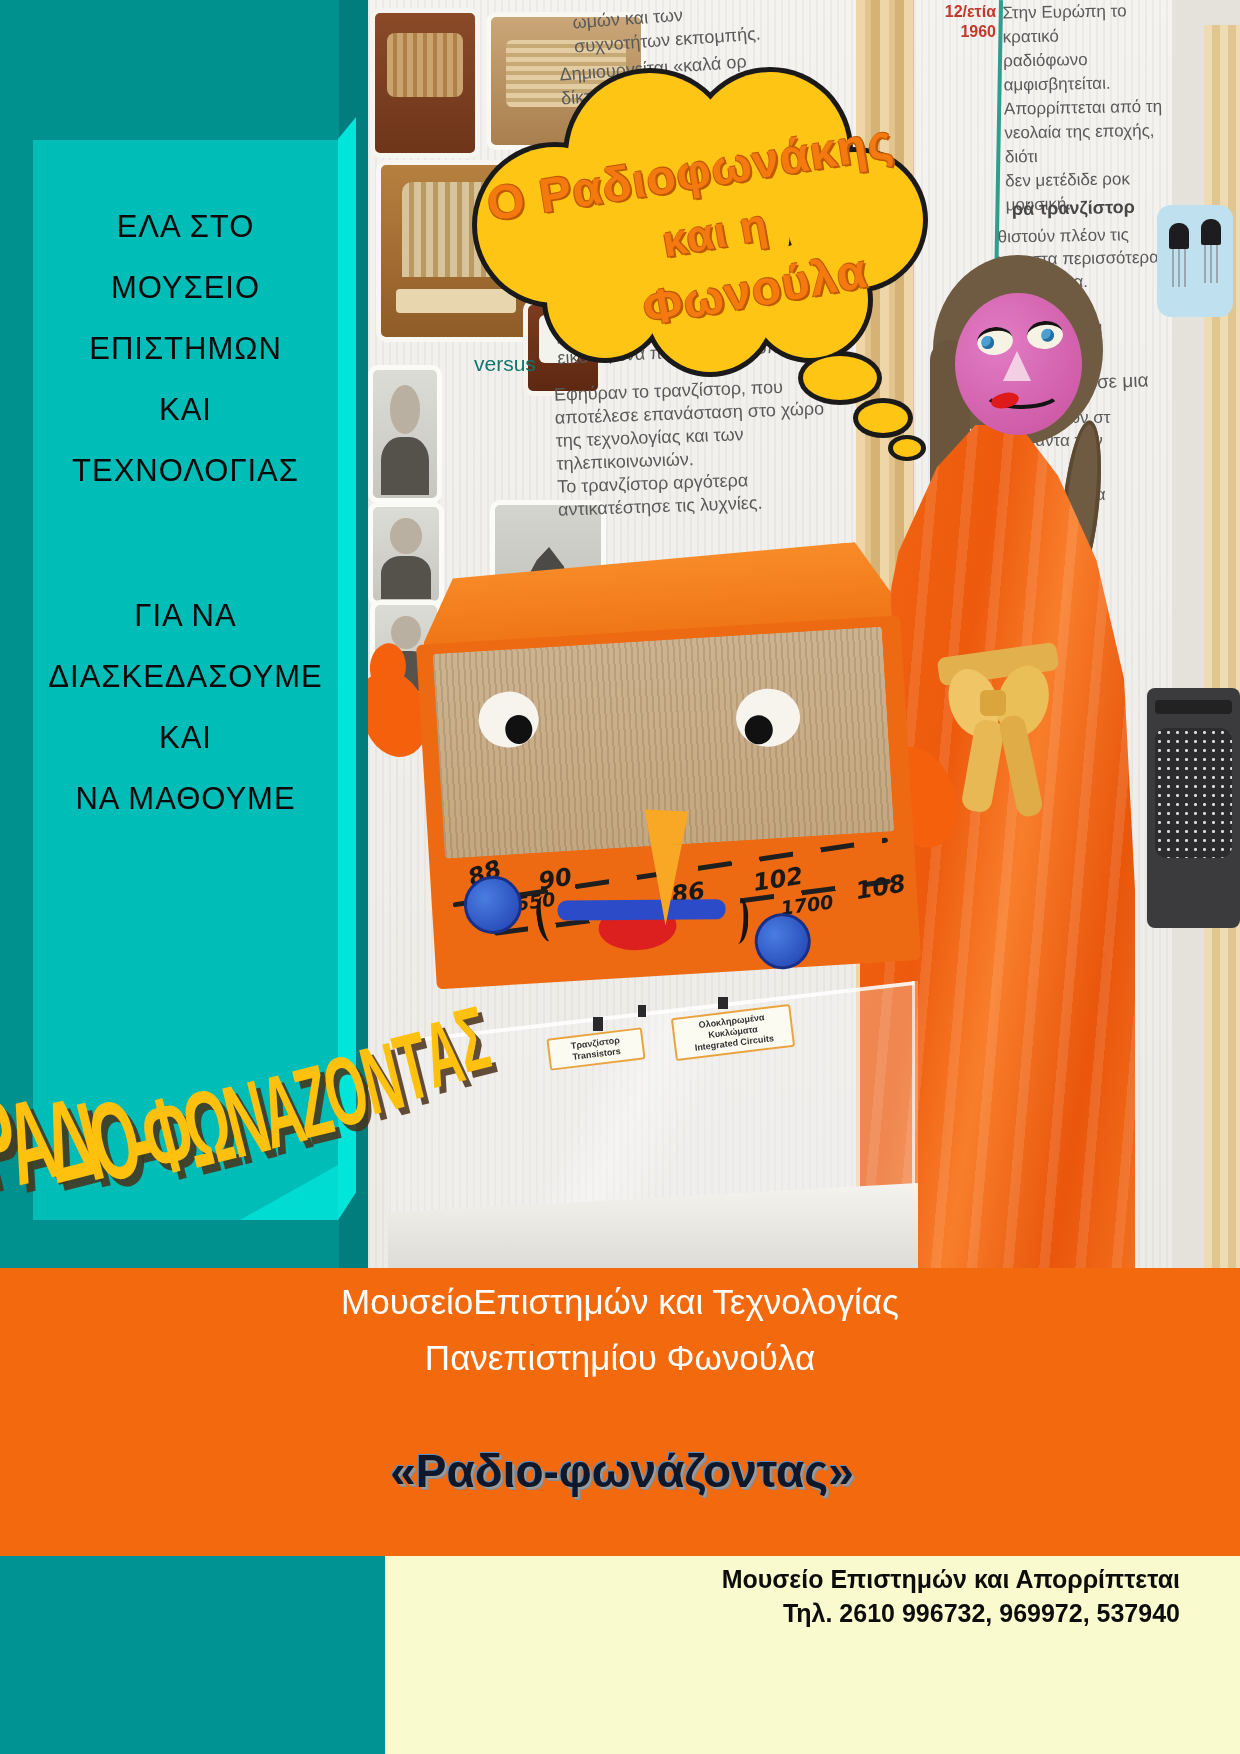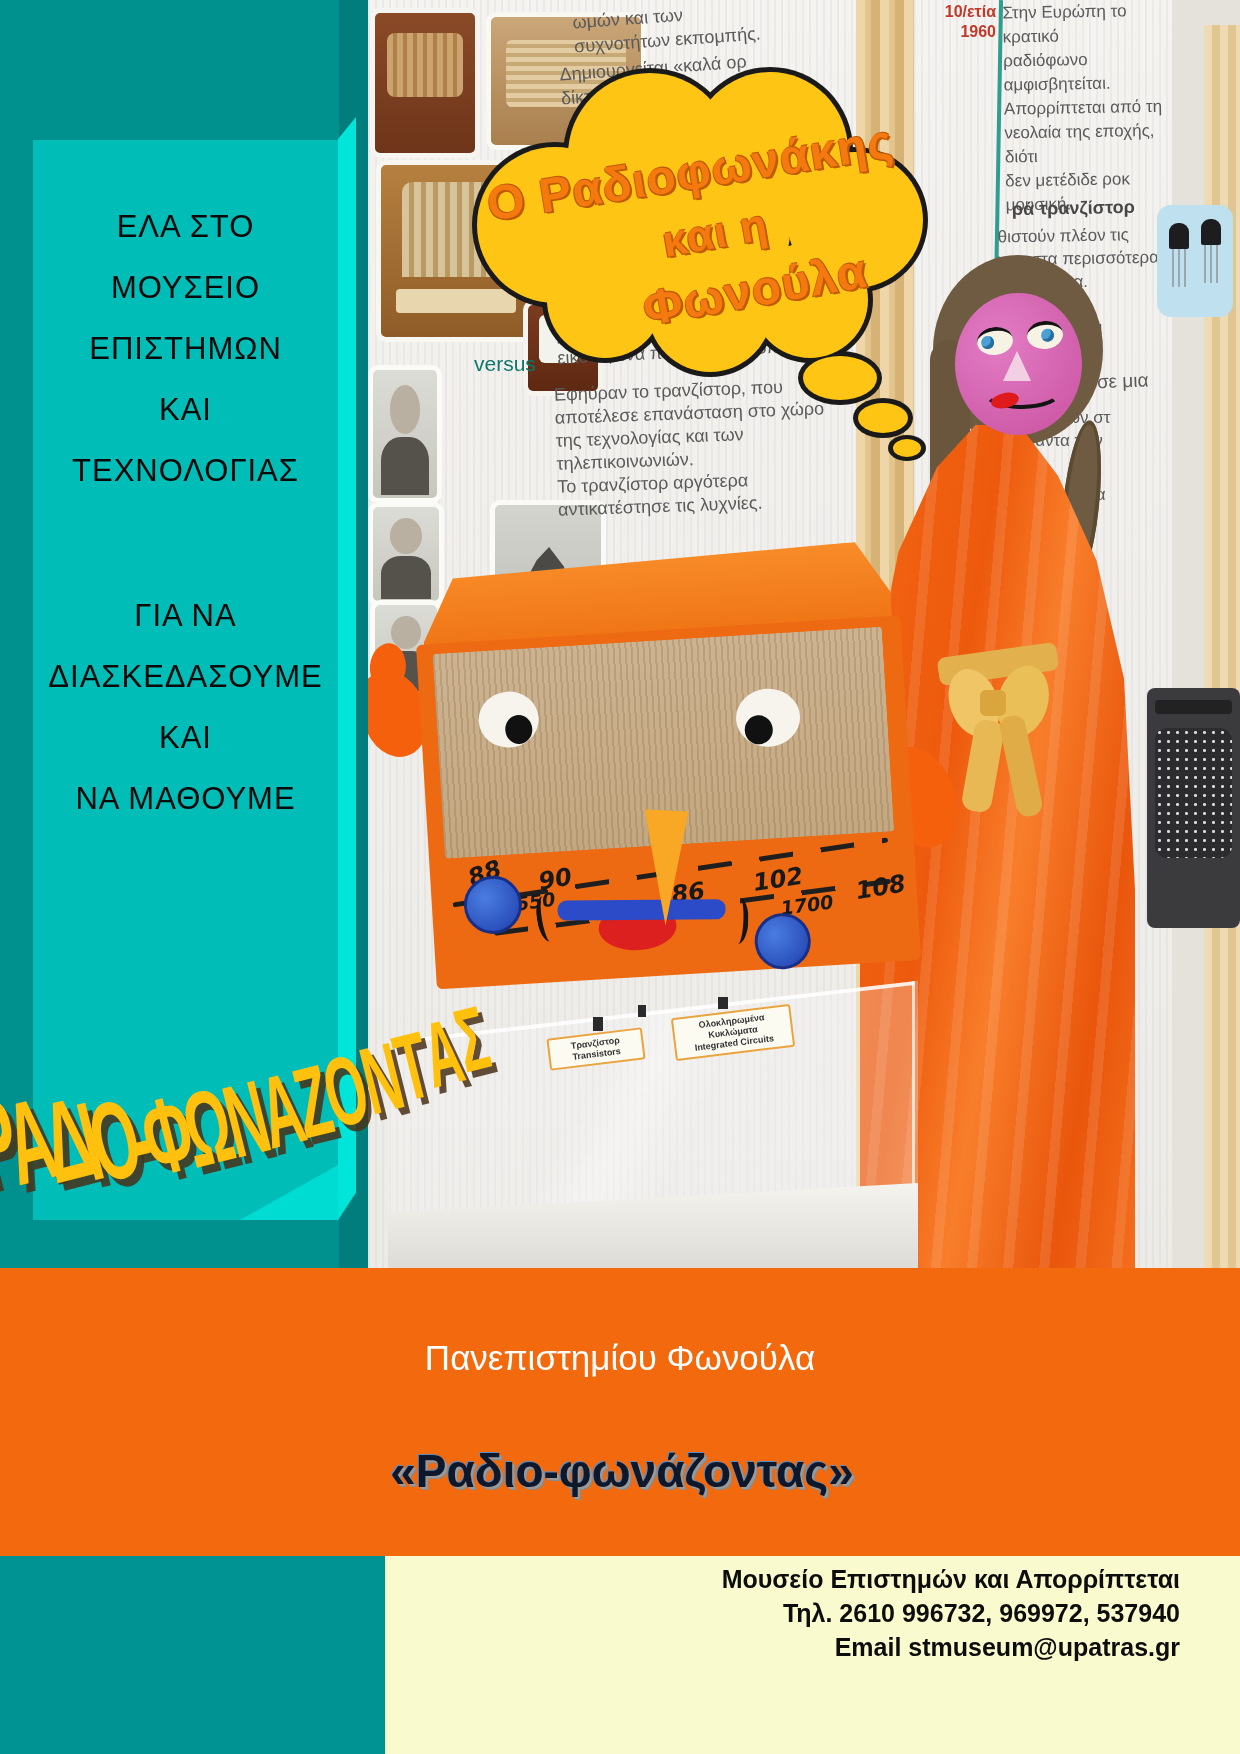--- a/index.html
+++ b/index.html
@@ -219,21 +219,21 @@
     <div class="abs pnote pre" style="left:188px;top:290px;width:310px;transform:rotate(-3deg);">Η Τηλεόραση αντα
 ραδιόφωνο,διότι χρησιμοπ
 εικόνα, ένα πολύ δυνατό όπλο.</div>
     <div class="abs pnote pre" style="left:188px;top:378px;width:330px;transform:rotate(-2deg);font-size:18px;line-height:23px;">Εφηύραν το τρανζίστορ, που
 αποτέλεσε επανάσταση στο χώρο
 της τεχνολογίας και των
 τηλεπικοινωνιών.
 Το τρανζίστορ αργότερα
 αντικατέστησε τις λυχνίες.</div>
 
-    <div class="abs pyear pre" style="left:570px;top:2px;width:58px;">10/ετία
+    <div class="abs pyear pre" style="left:570px;top:2px;width:58px;">12/ετία
 1960</div>
     <div class="abs pnote pre" style="left:636px;top:0;width:175px;font-size:17px;line-height:24px;transform:rotate(-1deg);">Στην Ευρώπη το κρατικό
 ραδιόφωνο αμφισβητείται.
 Απορρίπτεται από τη
 νεολαία της εποχής, διότι
 δεν μετέδιδε ροκ μουσική.</div>
     <div class="abs ptitle" style="left:644px;top:198px;transform:rotate(-1deg);">ρά τρανζίστορ</div>
     <div class="abs pnote pre" style="left:630px;top:224px;width:170px;font-size:17px;line-height:23px;transform:rotate(-1deg);">θιστούν πλέον τις
 νιες στα περισσότερα
 ραδιόφωνα.</div>
@@ -411,25 +411,25 @@
       <span style="transform: translateY(-1.2375px) scaleY(1.85) scale(0.856);">Α</span>
       <span style="transform: translateY(-3.4375px) scaleY(1.85) scale(0.84);">Ζ</span>
       <span style="transform: translateY(-6.7375px) scaleY(1.85) scale(0.824);">Ο</span>
       <span style="transform: translateY(-11.1375px) scaleY(1.85) scale(0.808);">Ν</span>
       <span style="transform: translateY(-16.6375px) scaleY(1.85) scale(0.792);">Τ</span>
       <span style="transform: translateY(-23.2375px) scaleY(1.85) scale(0.776);">Α</span>
       <span style="transform: translateY(-30.9375px) scaleY(1.85) scale(0.76);">Σ</span>
     </div>
 
   <div class="abs band">
+    <div class="abs l1">ΜουσείοΕπιστημών και Τεχνολογίας</div>
     <div class="abs l2">Πανεπιστημίου Φωνούλα</div>
     <div class="abs title">«Ραδιο-φωνάζοντας»</div>
   </div>
 
   <div class="abs footer-teal"></div>
   <div class="abs footer-cream"></div>
   <div class="abs footer-text">
     <div>Μουσείο Επιστημών και Απορρίπτεται</div>
     <div>Τηλ. 2610 996732, 969972, 537940</div>
-    <div>Email stmuseum@upatras.gr</div>
   </div>
 
 </div>
 
 </body></html>

